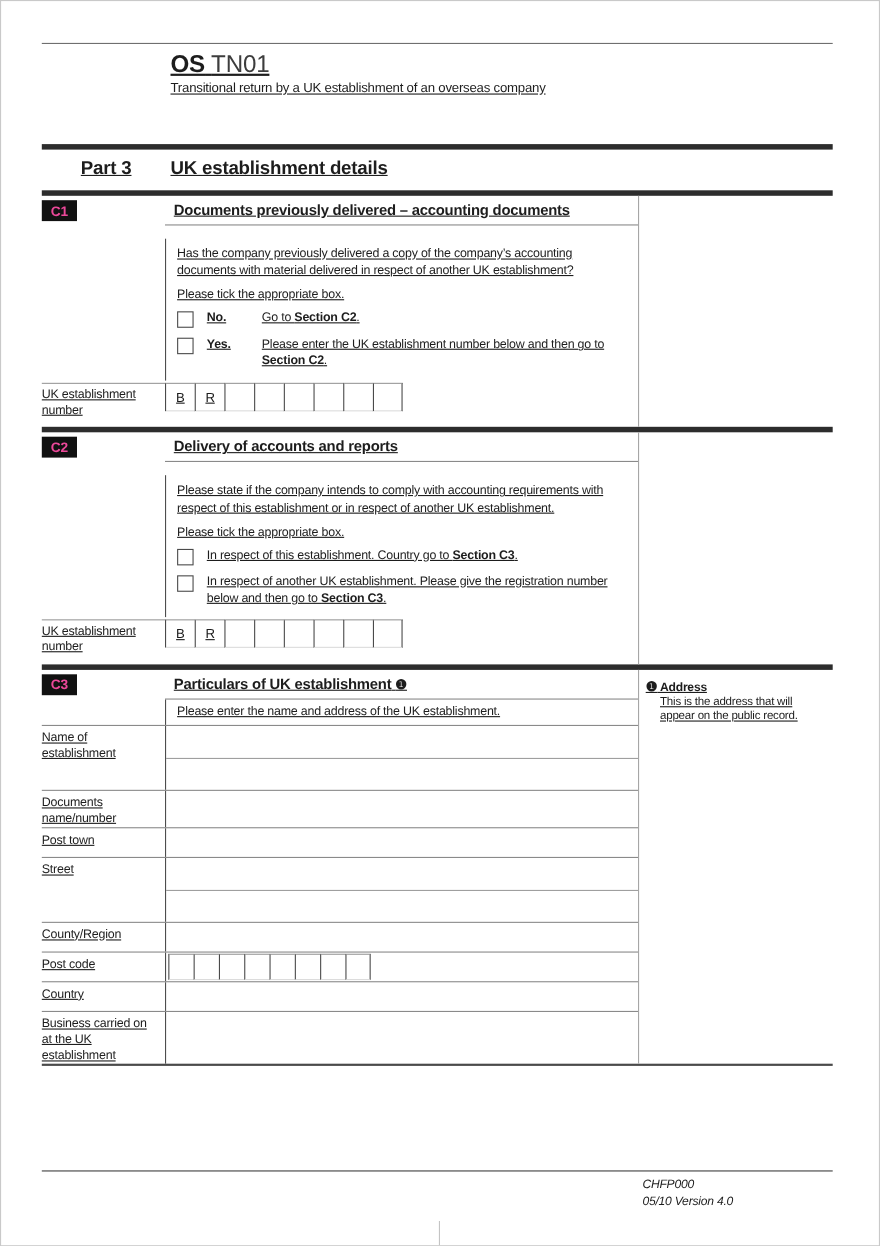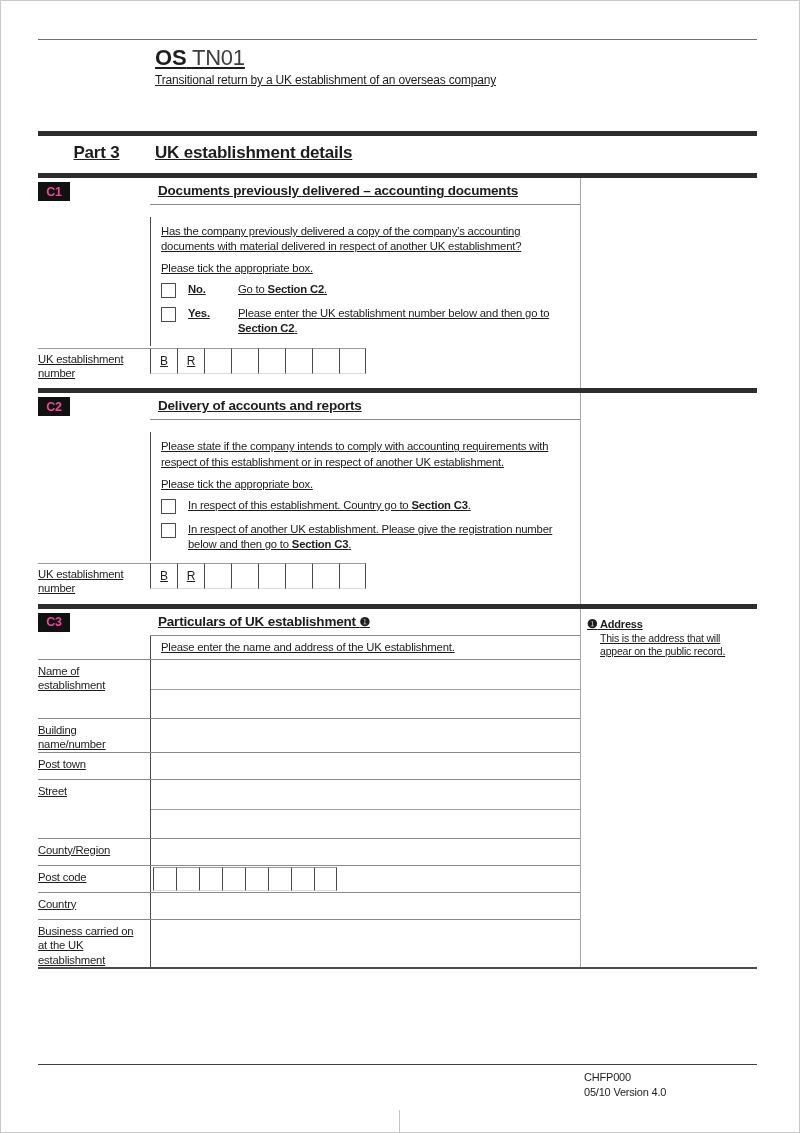--- a/index.html
+++ b/index.html
@@ -70,21 +70,21 @@
   .two .mid2{height:28px;}
   .pc-cell{width:23px;height:24px;}
   .pc-wrap{padding:1px 0 1px 2px;}
 
   
   .note-head{font-size:11px;font-weight:bold;}
   .note-text{font-size:10.5px;line-height:1.3;margin:1px 0 0 13px;}
 
   
   .footer{position:absolute;left:38px;top:1064px;width:719px;border-top:1px solid #3f3f3f;}
-  .footer-text{margin-left:546px;padding-top:5px;font-size:11px;line-height:1.35;}
+  .footer-text{margin-left:546px;padding-top:5px;font-size:11px;line-height:1.35;font-style:italic;}
   .fold-mark{position:absolute;left:399px;bottom:1px;width:1px;height:22px;background:#c4c4c4;}
 </style>
 </head>
 <body>
 
 <div class="page-border"></div>
 
 <div class="content">
   <div class="top-rule"></div>
 
@@ -191,21 +191,21 @@
 
       <div class="field-row">
         <div class="field-label">Name of establishment</div>
         <div class="field-box two">
           <div class="mid"></div>
           <div class="mid2"></div>
         </div>
       </div>
 
       <div class="field-row">
-        <div class="field-label">Building name/number</div>
+        <div class="field-label">Documents name/number</div>
         <div class="field-box">
             <div class="line-1"></div>
           </div>
       </div>
 
       <div class="field-row">
         <div class="field-label">Post town</div>
         <div class="field-box">
             <div class="line-1"></div>
           </div>

